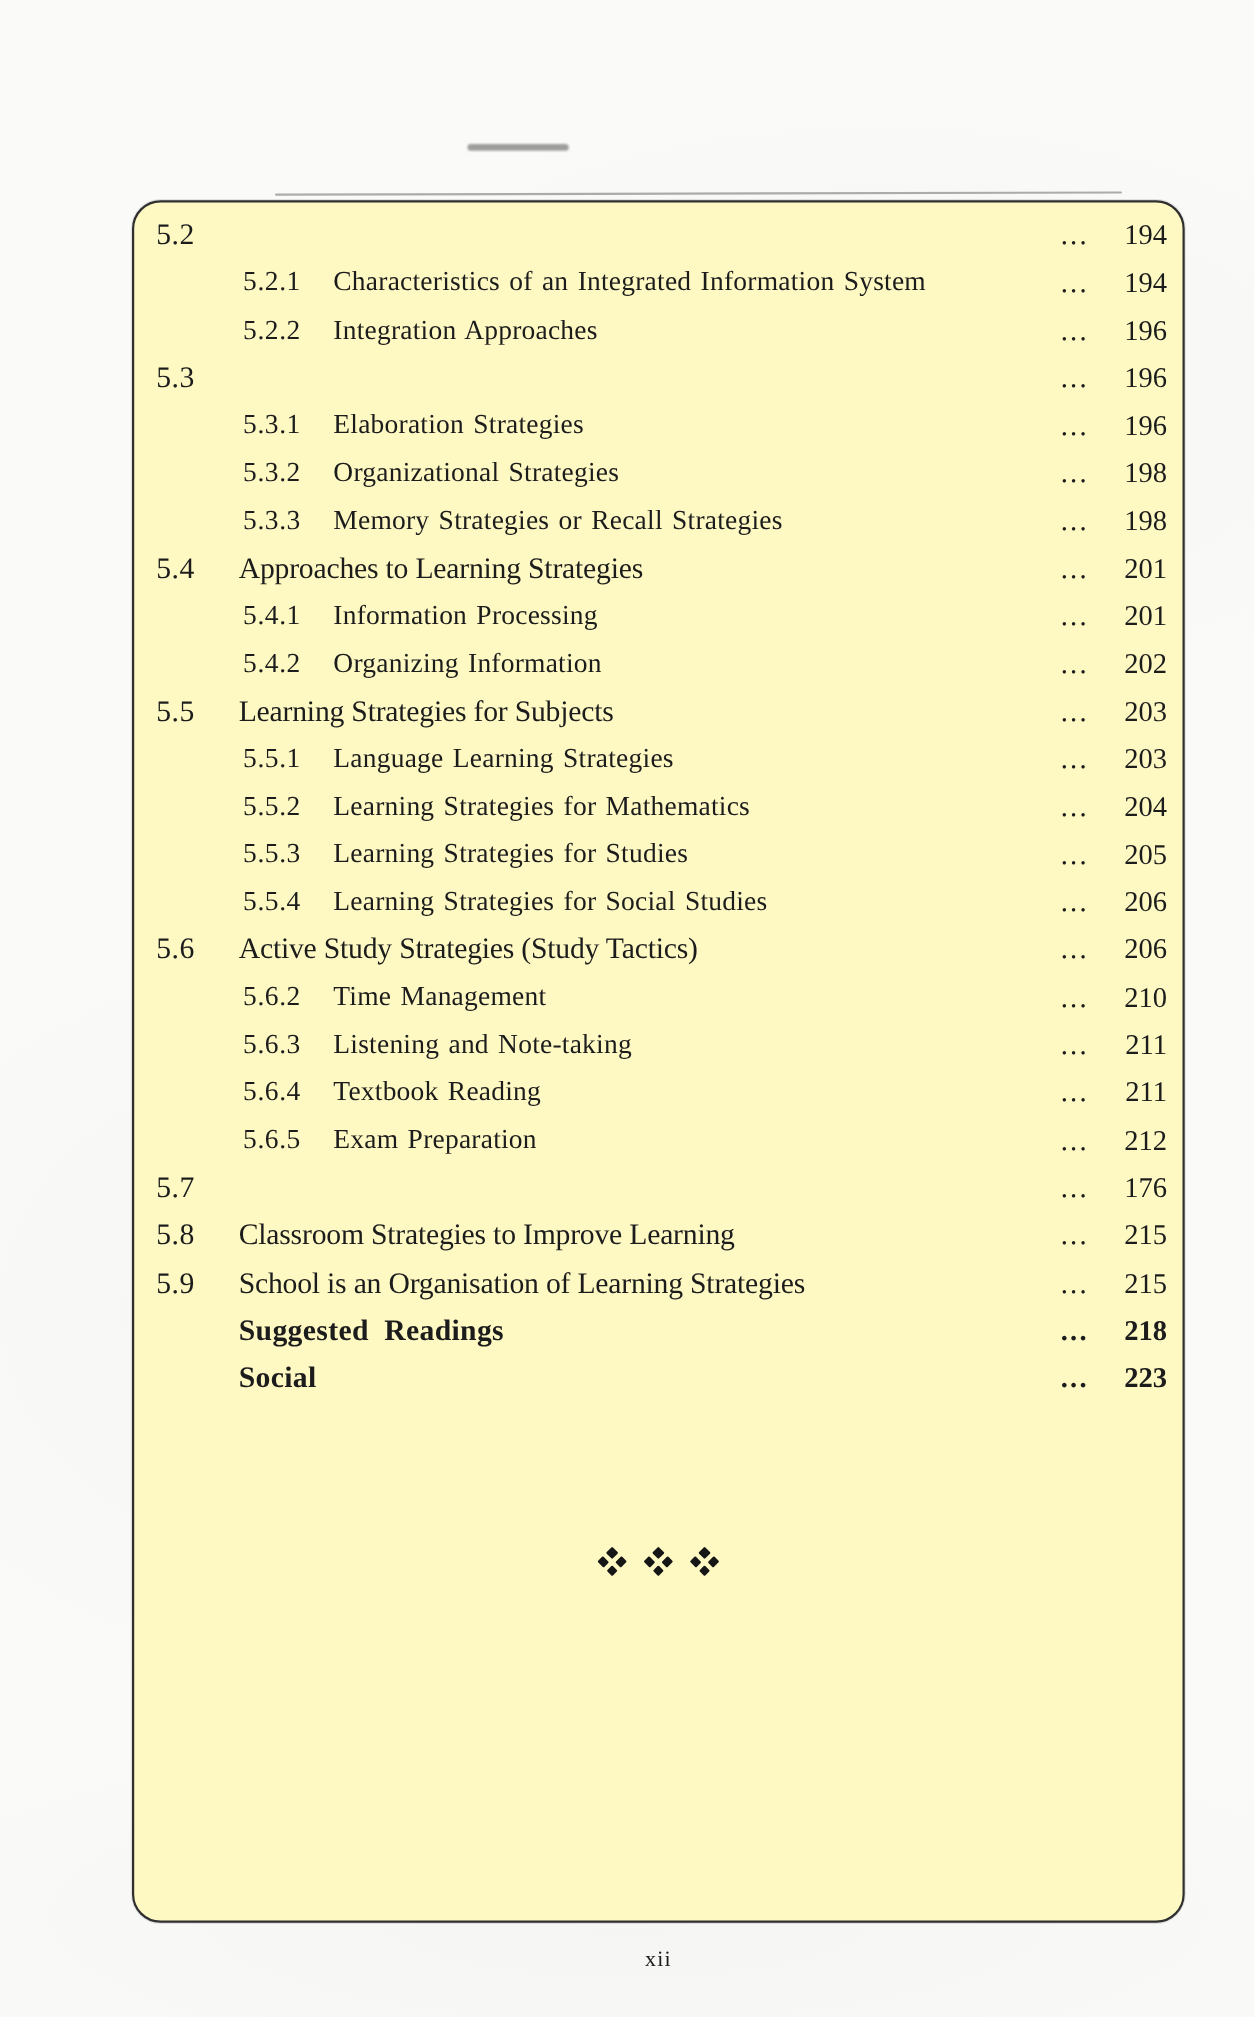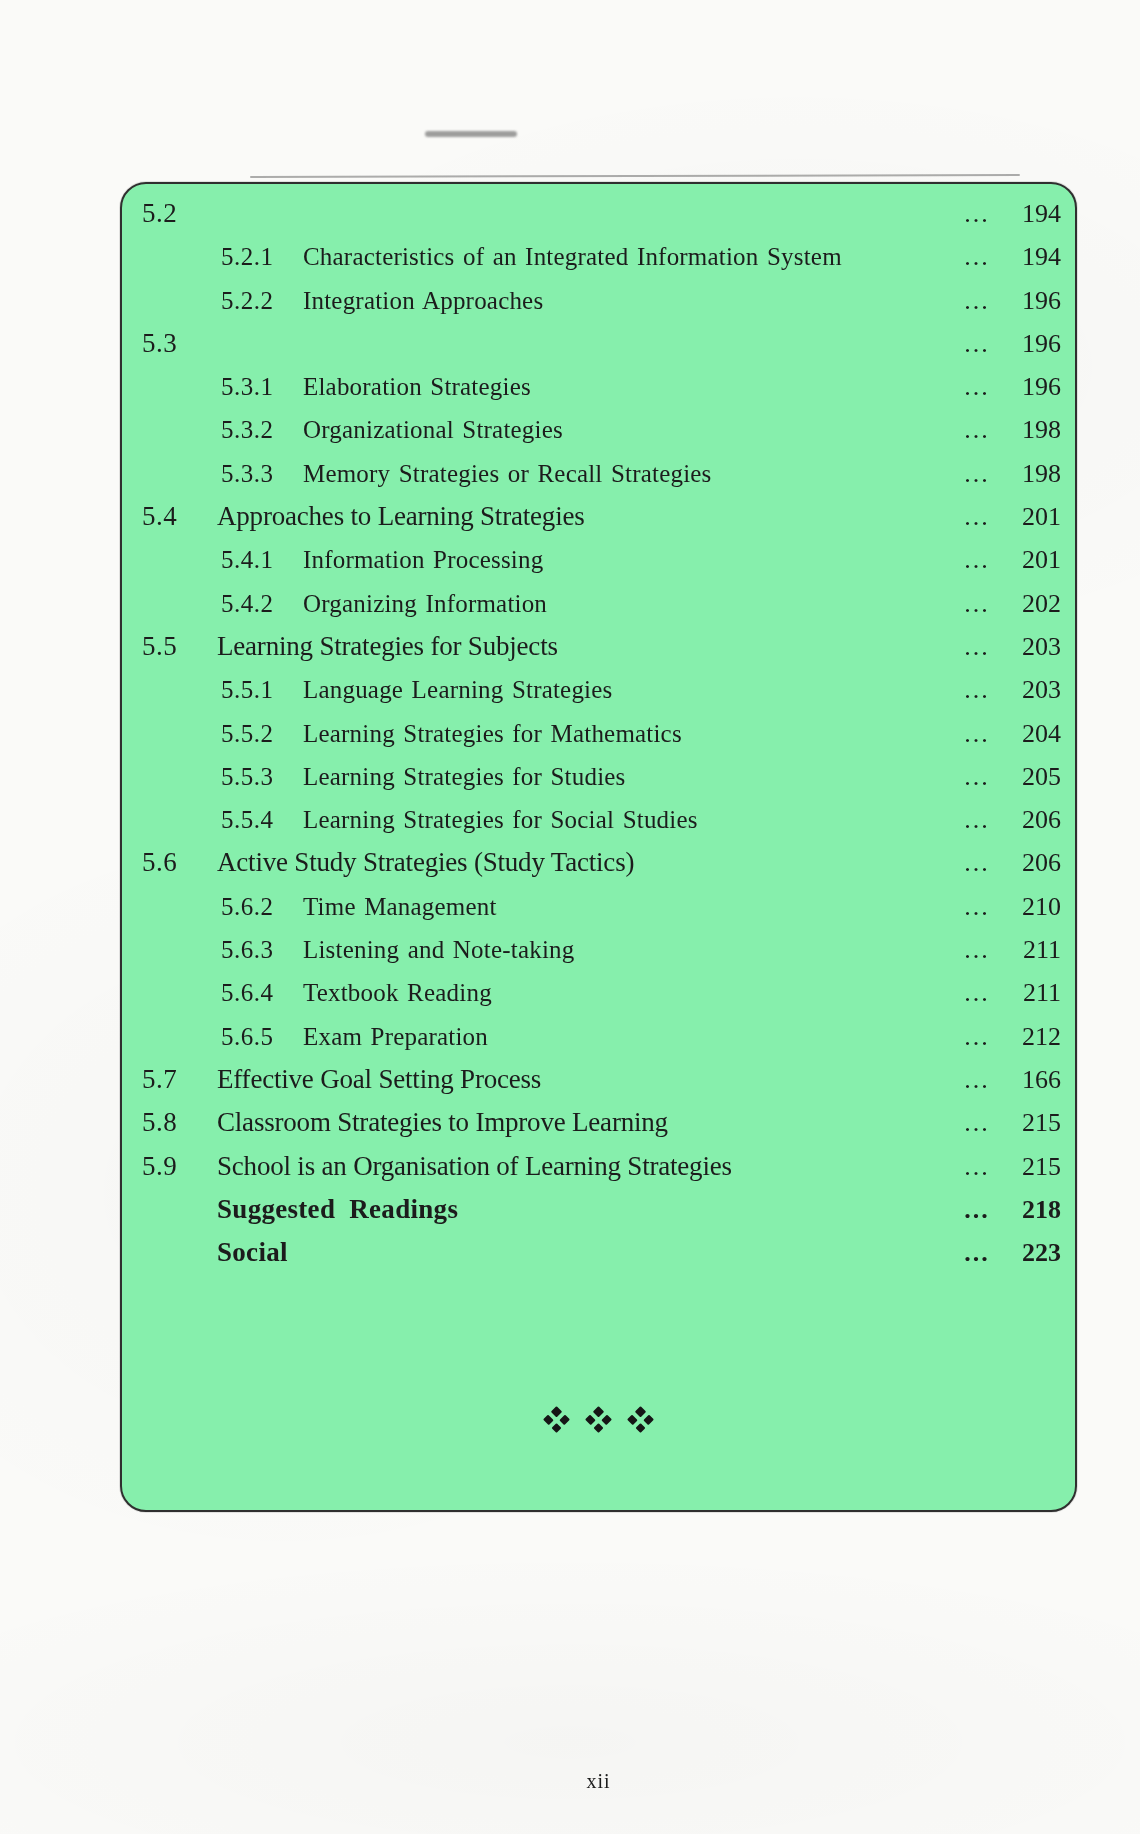--- a/index.html
+++ b/index.html
@@ -20,24 +20,24 @@
     position: absolute; inset: 0;
     background:
       radial-gradient(ellipse 600px 300px at 70% 20%, rgba(0,0,0,0.018), transparent),
       radial-gradient(ellipse 500px 400px at 25% 65%, rgba(0,0,0,0.015), transparent),
       radial-gradient(ellipse 800px 200px at 50% 95%, rgba(0,0,0,0.02), transparent);
     pointer-events: none;
   }
   .toc-frame {
     position: absolute;
     left: 120px; top: 182px;
-    width: 957px; height: 1330px;
+    width: 957px; height: 1566px;
     border: 2px solid var(--frame);
     border-radius: 26px;
-    background: #86efac;
+    background: #fef9c3;
     box-shadow: 0 0 0 1px rgba(47,47,47,0.12);
   }
   
   .artifact-top-line {
     position: absolute;
     left: 250px; top: 175px;
     width: 770px; height: 2px;
     background: rgba(55,55,55,0.40);
     transform: rotate(-0.15deg);
     border-radius: 2px;
@@ -247,23 +247,22 @@
     <span class="pagenum">211</span>
   </div>
       <div class="toc-row level-2">
     <span class="num">5.6.5</span>
     <span class="title">Exam Preparation</span>
     <span class="leader">...</span>
     <span class="pagenum">212</span>
   </div>
       <div class="toc-row level-1">
     <span class="num">5.7</span>
-    <span class="title">Effective Goal Setting Process</span>
-    <span class="leader">...</span>
-    <span class="pagenum">166</span>
+    <span class="leader">...</span>
+    <span class="pagenum">176</span>
   </div>
       <div class="toc-row level-1">
     <span class="num">5.8</span>
     <span class="title">Classroom Strategies to Improve Learning</span>
     <span class="leader">...</span>
     <span class="pagenum">215</span>
   </div>
       <div class="toc-row level-1">
     <span class="num">5.9</span>
     <span class="title">School is an Organisation of Learning Strategies</span>

